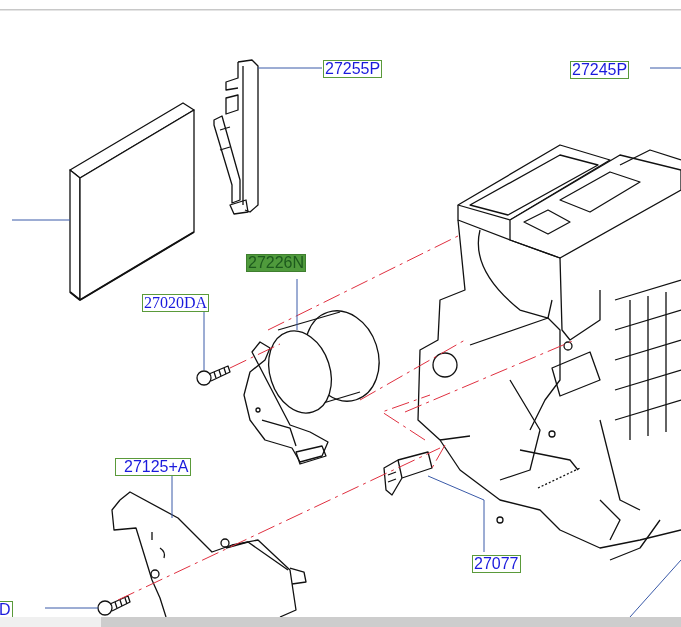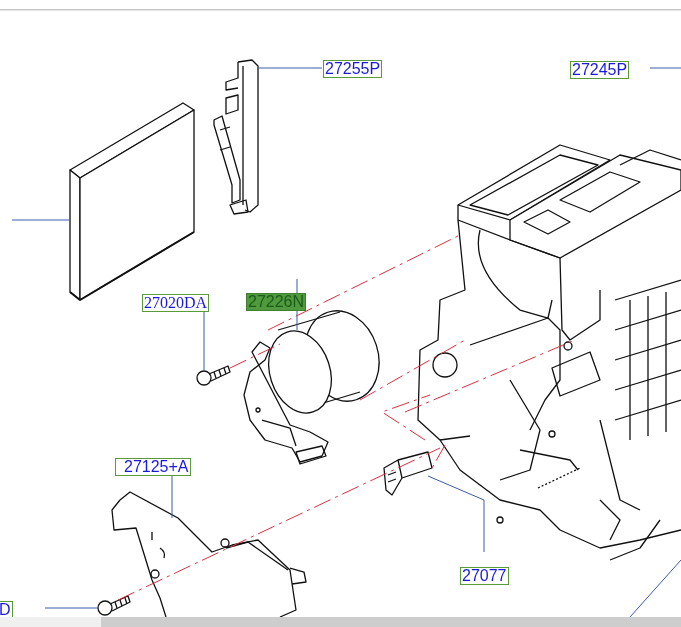--- a/index.html
+++ b/index.html
@@ -22,21 +22,21 @@
       font-size: 16px; line-height: 16px;
       color: #1a1adc;
       background: #ffffff;
       border: 1px solid #5a9a3a;
       padding: 0 1px;
       white-space: nowrap;
       cursor: pointer;
       letter-spacing: 0px;
     }
     .part-label.selected {
-      background: #4f9a3c; color: #1d5a1d; border-color: #3f7f2f; margin-top: 39px;
+      background: #4f9a3c; color: #1d5a1d; border-color: #3f7f2f;
     }
     .scrollbar {
       position: absolute; left: 0; top: 617px; width: 681px; height: 10px;
       background: #f0f0f0;
     }
     .scroll-thumb {
       position: absolute; left: 101px; top: 0; width: 580px; height: 10px;
       background: #cdcdcd;
     }
   </style>
@@ -158,19 +158,19 @@
       <line x1="45" y1="608" x2="98" y2="608"></line>
       <line x1="630" y1="617" x2="681" y2="560"></line>
     </g>
   </svg>
 
   <div class="part-label" style="left:323px; top:60px;">27255P</div>
   <div class="part-label" style="left:570px; top:61px;">27245P</div>
   <div class="part-label selected" style="left:246px; top:254px;">27226N</div>
   <div class="part-label" style="left:142px; top:294px;font-family:Liberation Serif, serif;">27020DA</div>
   <div class="part-label" style="left:115px; top:458px;padding-left:8px;">27125+A</div>
-  <div class="part-label" style="left:460px; top:555px;margin-top:12px;">27077</div>
+  <div class="part-label" style="left:472px; top:555px;">27077</div>
   <div class="part-label" style="left:-3px; top:601px;">D</div>
 </div>
 
 <div class="scrollbar">
   <div class="scroll-thumb"></div>
 </div>
 
 </body></html>

